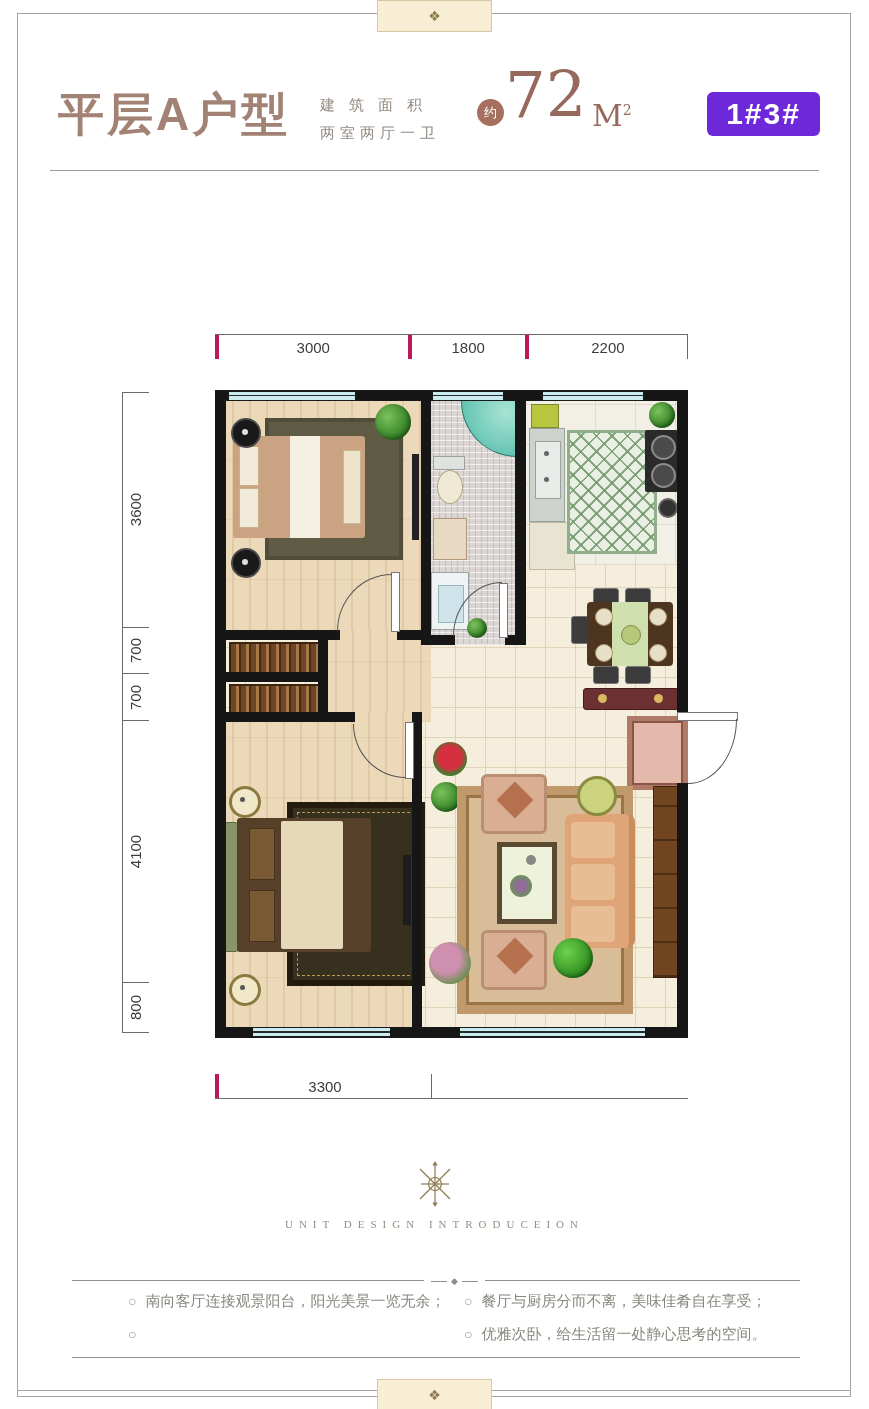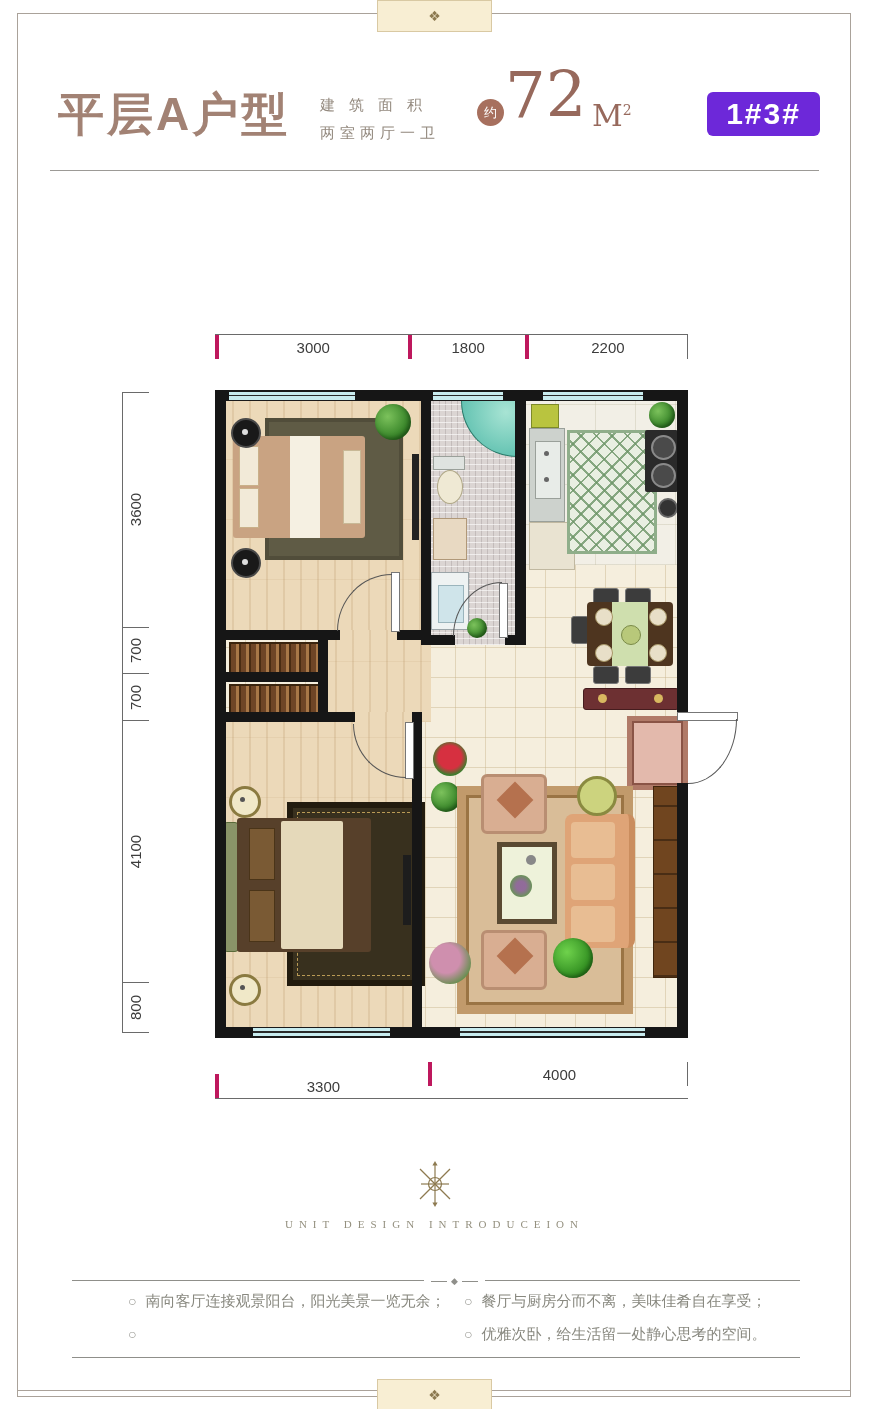--- a/index.html
+++ b/index.html
@@ -125,23 +125,20 @@
         <span>4100</span>
       </div>
     <div class="seg" style="height:49px;">
         <span>800</span>
       </div>
   </div>
   <div id="dimbot" class="abs dimh" style="left:215px;top:1062px;width:473px;">
     <div class="seg" style="width:212px;margin-top:12px;">
         <span>3300</span>
       </div>
-    <div class="seg" style="width:259px;">
-        <span>4000</span>
-      </div>
   </div>
 
   <div id="plan" class="abs">
 
     <div class="floor tile" style="left:0;top:0;width:473px;height:648px;"></div>
     <div class="floor wood" style="left:0;top:0;width:216px;height:250px;"></div>
     <div class="floor wood" style="left:103px;top:240px;width:113px;height:92px;"></div>
     <div class="floor wood" style="left:0;top:322px;width:207px;height:326px;"></div>
     <div class="floor mosaic" style="left:206px;top:0;width:105px;height:255px;"></div>
     <div class="floor marble" style="left:300px;top:0;width:173px;height:175px;"></div>

